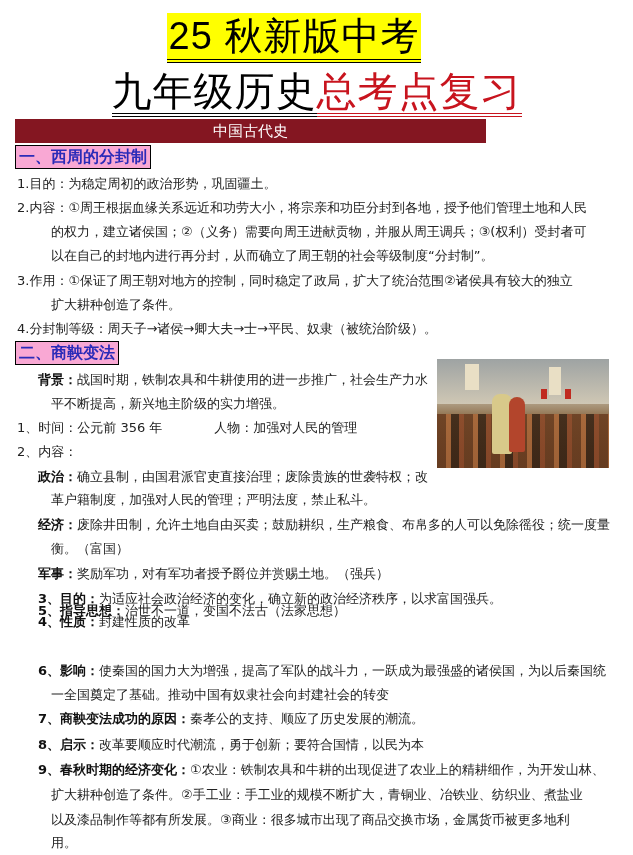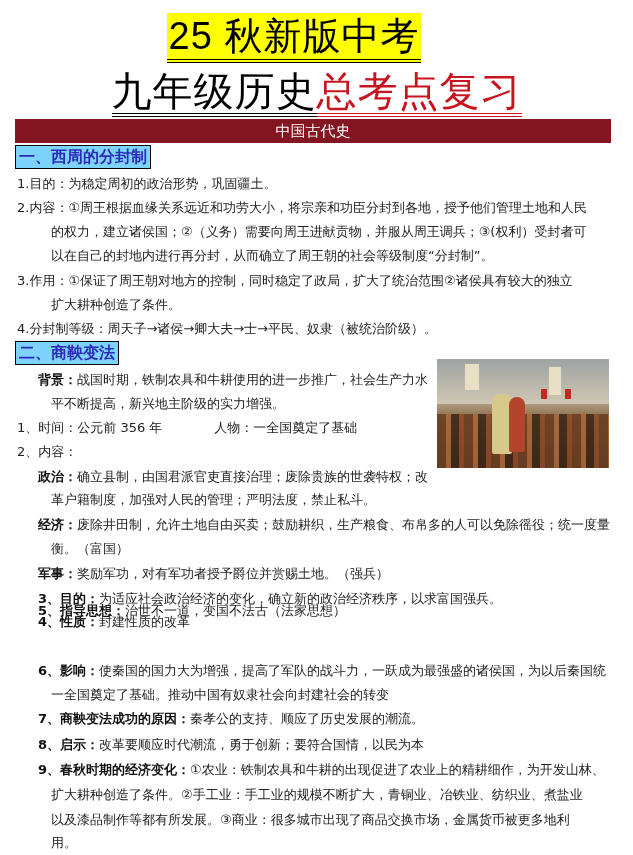--- a/index.html
+++ b/index.html
@@ -18,27 +18,27 @@
   }
   .title2-wrap { position: absolute; left: 0; top: 68px; width: 633px; text-align: center; }
   .title2 {
     display: inline-block; font-size: 40px; line-height: 46px;
     font-family: "Liberation Sans", "DejaVu Sans", sans-serif; letter-spacing: 1px;
   }
   .title2 .black { color: #000000; border-bottom: 4px double #000; }
   .title2 .red { color: #c8141e; border-bottom: 4px double #c8141e; }
 
   .banner {
-    position: absolute; left: 15px; top: 119px; width: 596px; height: 24px;
+    position: absolute; left: 15px; top: 119px; width: 471px; height: 24px;
     background: #841621; color: #fff; text-align: center;
     font-size: 15px; line-height: 24px;
   }
   .sec-head {
     position: absolute; left: 15px; height: 22px;
-    background: #7dd3fc; border: 1px solid #000;
+    background: #f9a8d4; border: 1px solid #000;
     color: #2b2bb8; font-weight: bold; font-size: 16px; line-height: 22px;
     padding: 0 3px; white-space: nowrap;
   }
   .line {
     position: absolute; font-size: 13px; line-height: 18px; white-space: nowrap; color: #222; text-align: center;
   }
   .indent { left: 51px; }
   .l0 { left: 17px; }
   .lbl-bold { font-weight: bold; color: #111; margin-left: 21px; }
   .pic {
@@ -84,21 +84,21 @@
   <div class="banner-flag" style="left:112px; top:8px; width:12px; height:28px;"></div>
   <div class="redflag" style="left:104px; top:30px;"></div>
   <div class="redflag" style="left:128px; top:30px;"></div>
   <div class="crowd"></div>
   <div class="fig1"></div>
   <div class="fig2"></div>
 </div>
 
 <div class="line l0" style="top:371px;"><span class="lbl-bold">背景：</span><span>战国时期，铁制农具和牛耕使用的进一步推广，社会生产力水</span></div>
 <div class="line indent" style="top:395px;">平不断提高，新兴地主阶级的实力增强。</div>
-<div class="line l0" style="top:419px;"><span>1、时间：公元前 356 年</span><span style="display:inline-block; width:52px;"></span><span>人物：一全国奠定了基础</span></div>
+<div class="line l0" style="top:419px;"><span>1、时间：公元前 356 年</span><span style="display:inline-block; width:52px;"></span><span>人物：加强对人民的管理</span></div>
 <div class="line l0" style="top:443px;">2、内容：</div>
 <div class="line l0" style="top:468px;"><span class="lbl-bold">政治：</span><span>确立县制，由国君派官吏直接治理；废除贵族的世袭特权；改</span></div>
 <div class="line indent" style="top:491px;">革户籍制度，加强对人民的管理；严明法度，禁止私斗。</div>
 <div class="line l0" style="top:516px;"><span class="lbl-bold">经济：</span><span>废除井田制，允许土地自由买卖；鼓励耕织，生产粮食、布帛多的人可以免除徭役；统一度量</span></div>
 <div class="line indent" style="top:540px;">衡。（富国）</div>
 <div class="line l0" style="top:565px;"><span class="lbl-bold">军事：</span><span>奖励军功，对有军功者授予爵位并赏赐土地。（强兵）</span></div>
 <div class="line l0" style="top:590px;"><span class="lbl-bold">3、目的：</span><span>为适应社会政治经济的变化，确立新的政治经济秩序，以求富国强兵。</span></div>
 <div class="line l0" style="top:613px;"><span class="lbl-bold">4、性质：</span><span>封建性质的改革</span></div>
 <div class="line l0" style="top:602px;"><span class="lbl-bold">5、指导思想：</span><span>治世不一道，变国不法古（法家思想）</span></div>
 <div class="line l0" style="top:662px;"><span class="lbl-bold">6、影响：</span><span>使秦国的国力大为增强，提高了军队的战斗力，一跃成为最强盛的诸侯国，为以后秦国统</span></div>

